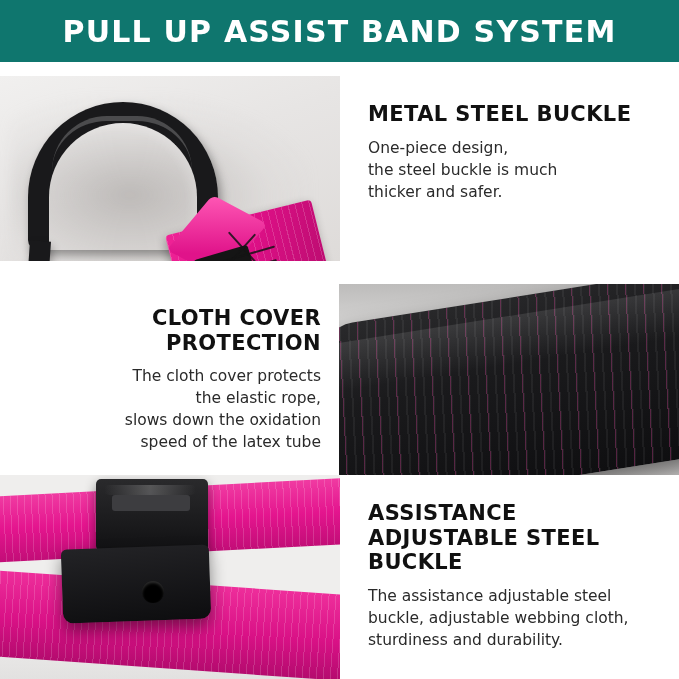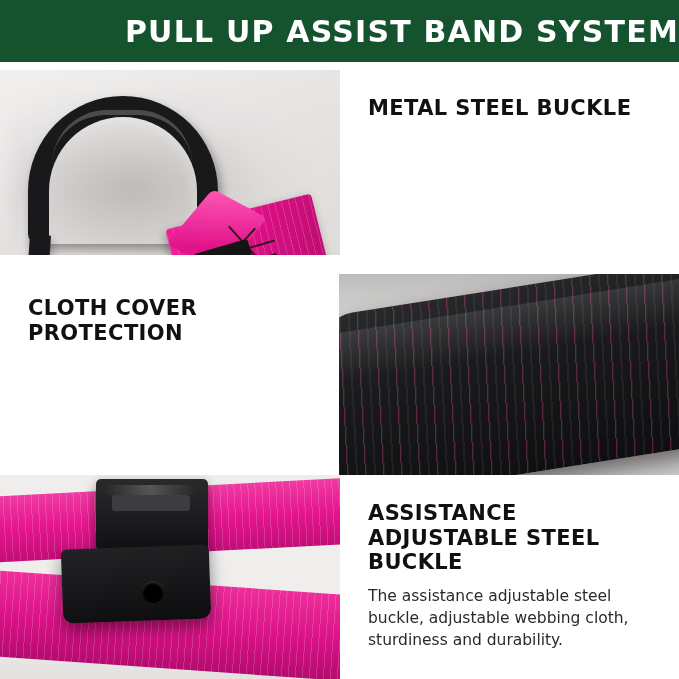--- a/index.html
+++ b/index.html
@@ -18,44 +18,44 @@
     overflow: hidden;
   }
 
   
   .header {
     position: absolute;
     left: 0;
     top: 0;
     width: 679px;
     height: 62px;
-    background: #14532d;
+    background: #0f766e;
     display: flex;
     align-items: center;
-    justify-content: flex-end;
+    justify-content: center;
   }
   .header-title {
     color: #ffffff;
     font-size: 30px;
     font-weight: bold;
     letter-spacing: 1.2px;
     text-transform: uppercase;
     font-family: "DejaVu Sans", sans-serif;
     white-space: nowrap;
   }
 
   
   .row {
     position: absolute;
     left: 0;
     width: 679px;
     display: flex;
   }
-  .row1 { top: 70px;  height: 185px; border-radius: 24px; }
-  .row2 { top: 274px; height: 206px; }
+  .row1 { top: 76px;  height: 185px; border-radius: 24px; }
+  .row2 { top: 284px; height: 206px; text-align: right; }
   .row3 { top: 475px; height: 231px; }
 
   .cell-img {
     position: relative;
     overflow: hidden;
     flex: 0 0 340px;
     width: 340px;
     height: 100%;
     background: #efefef;
   }
@@ -330,28 +330,35 @@
       <div class="black-tip"></div>
       <div class="stitch" style="left:214px;top:178px;width:62px;transform:rotate(-16deg);"></div>
       <div class="stitch" style="left:212px;top:192px;width:66px;transform:rotate(-16deg);"></div>
       <div class="stitch" style="left:222px;top:170px;width:40px;transform:rotate(48deg);"></div>
       <div class="stitch" style="left:222px;top:172px;width:40px;transform:rotate(-48deg);"></div>
     </div>
 
     <div class="cell-txt">
       <h2 class="feat-title">METAL STEEL
 BUCKLE</h2>
+      <p class="feat-body">One-piece design,
+the steel buckle is much
+thicker and safer.</p>
     </div>
   </div>
 
   <div class="row row2">
 
     <div class="cell-txt pad-small" style="padding-left:28px;">
       <h2 class="feat-title">CLOTH COVER
 PROTECTION</h2>
+      <p class="feat-body">The cloth cover protects
+the elastic rope,
+slows down the oxidation
+speed of the latex tube</p>
     </div>
 
     <div class="cell-img img2">
       <div class="bg"></div>
       <div class="rope">
         <div class="rope-weave"></div>
         <div class="rope-hi"></div>
       </div>
     </div>
   </div>

